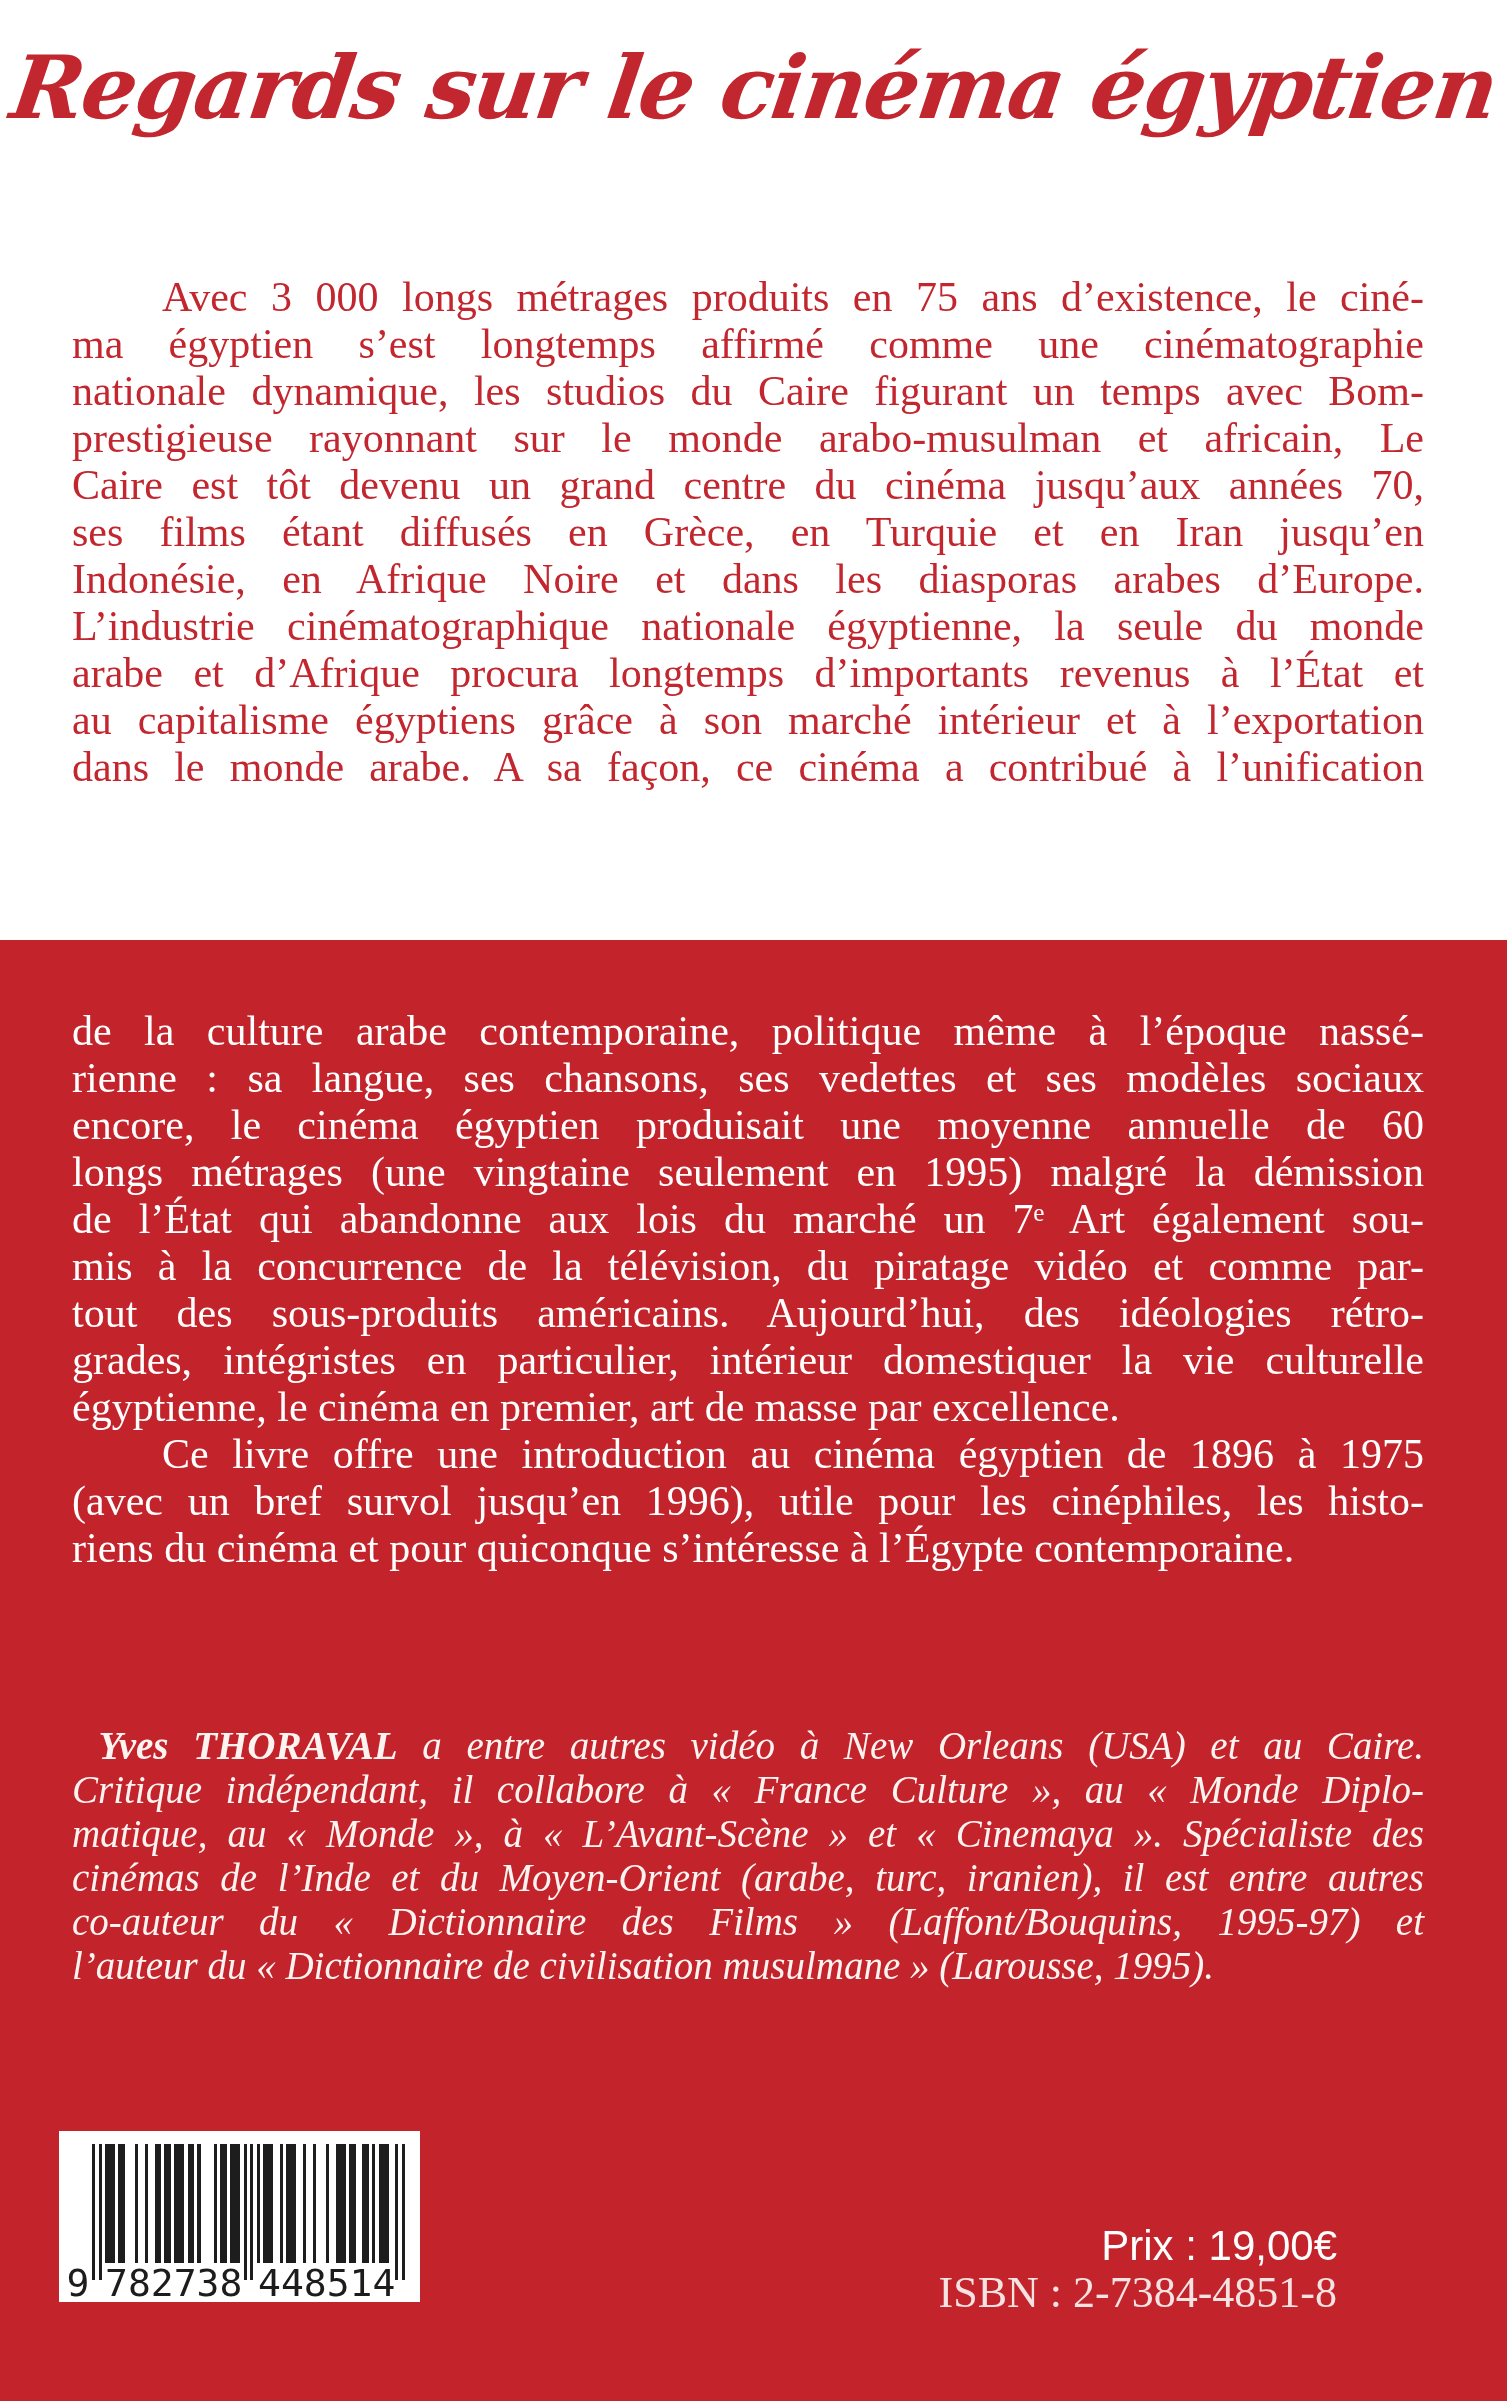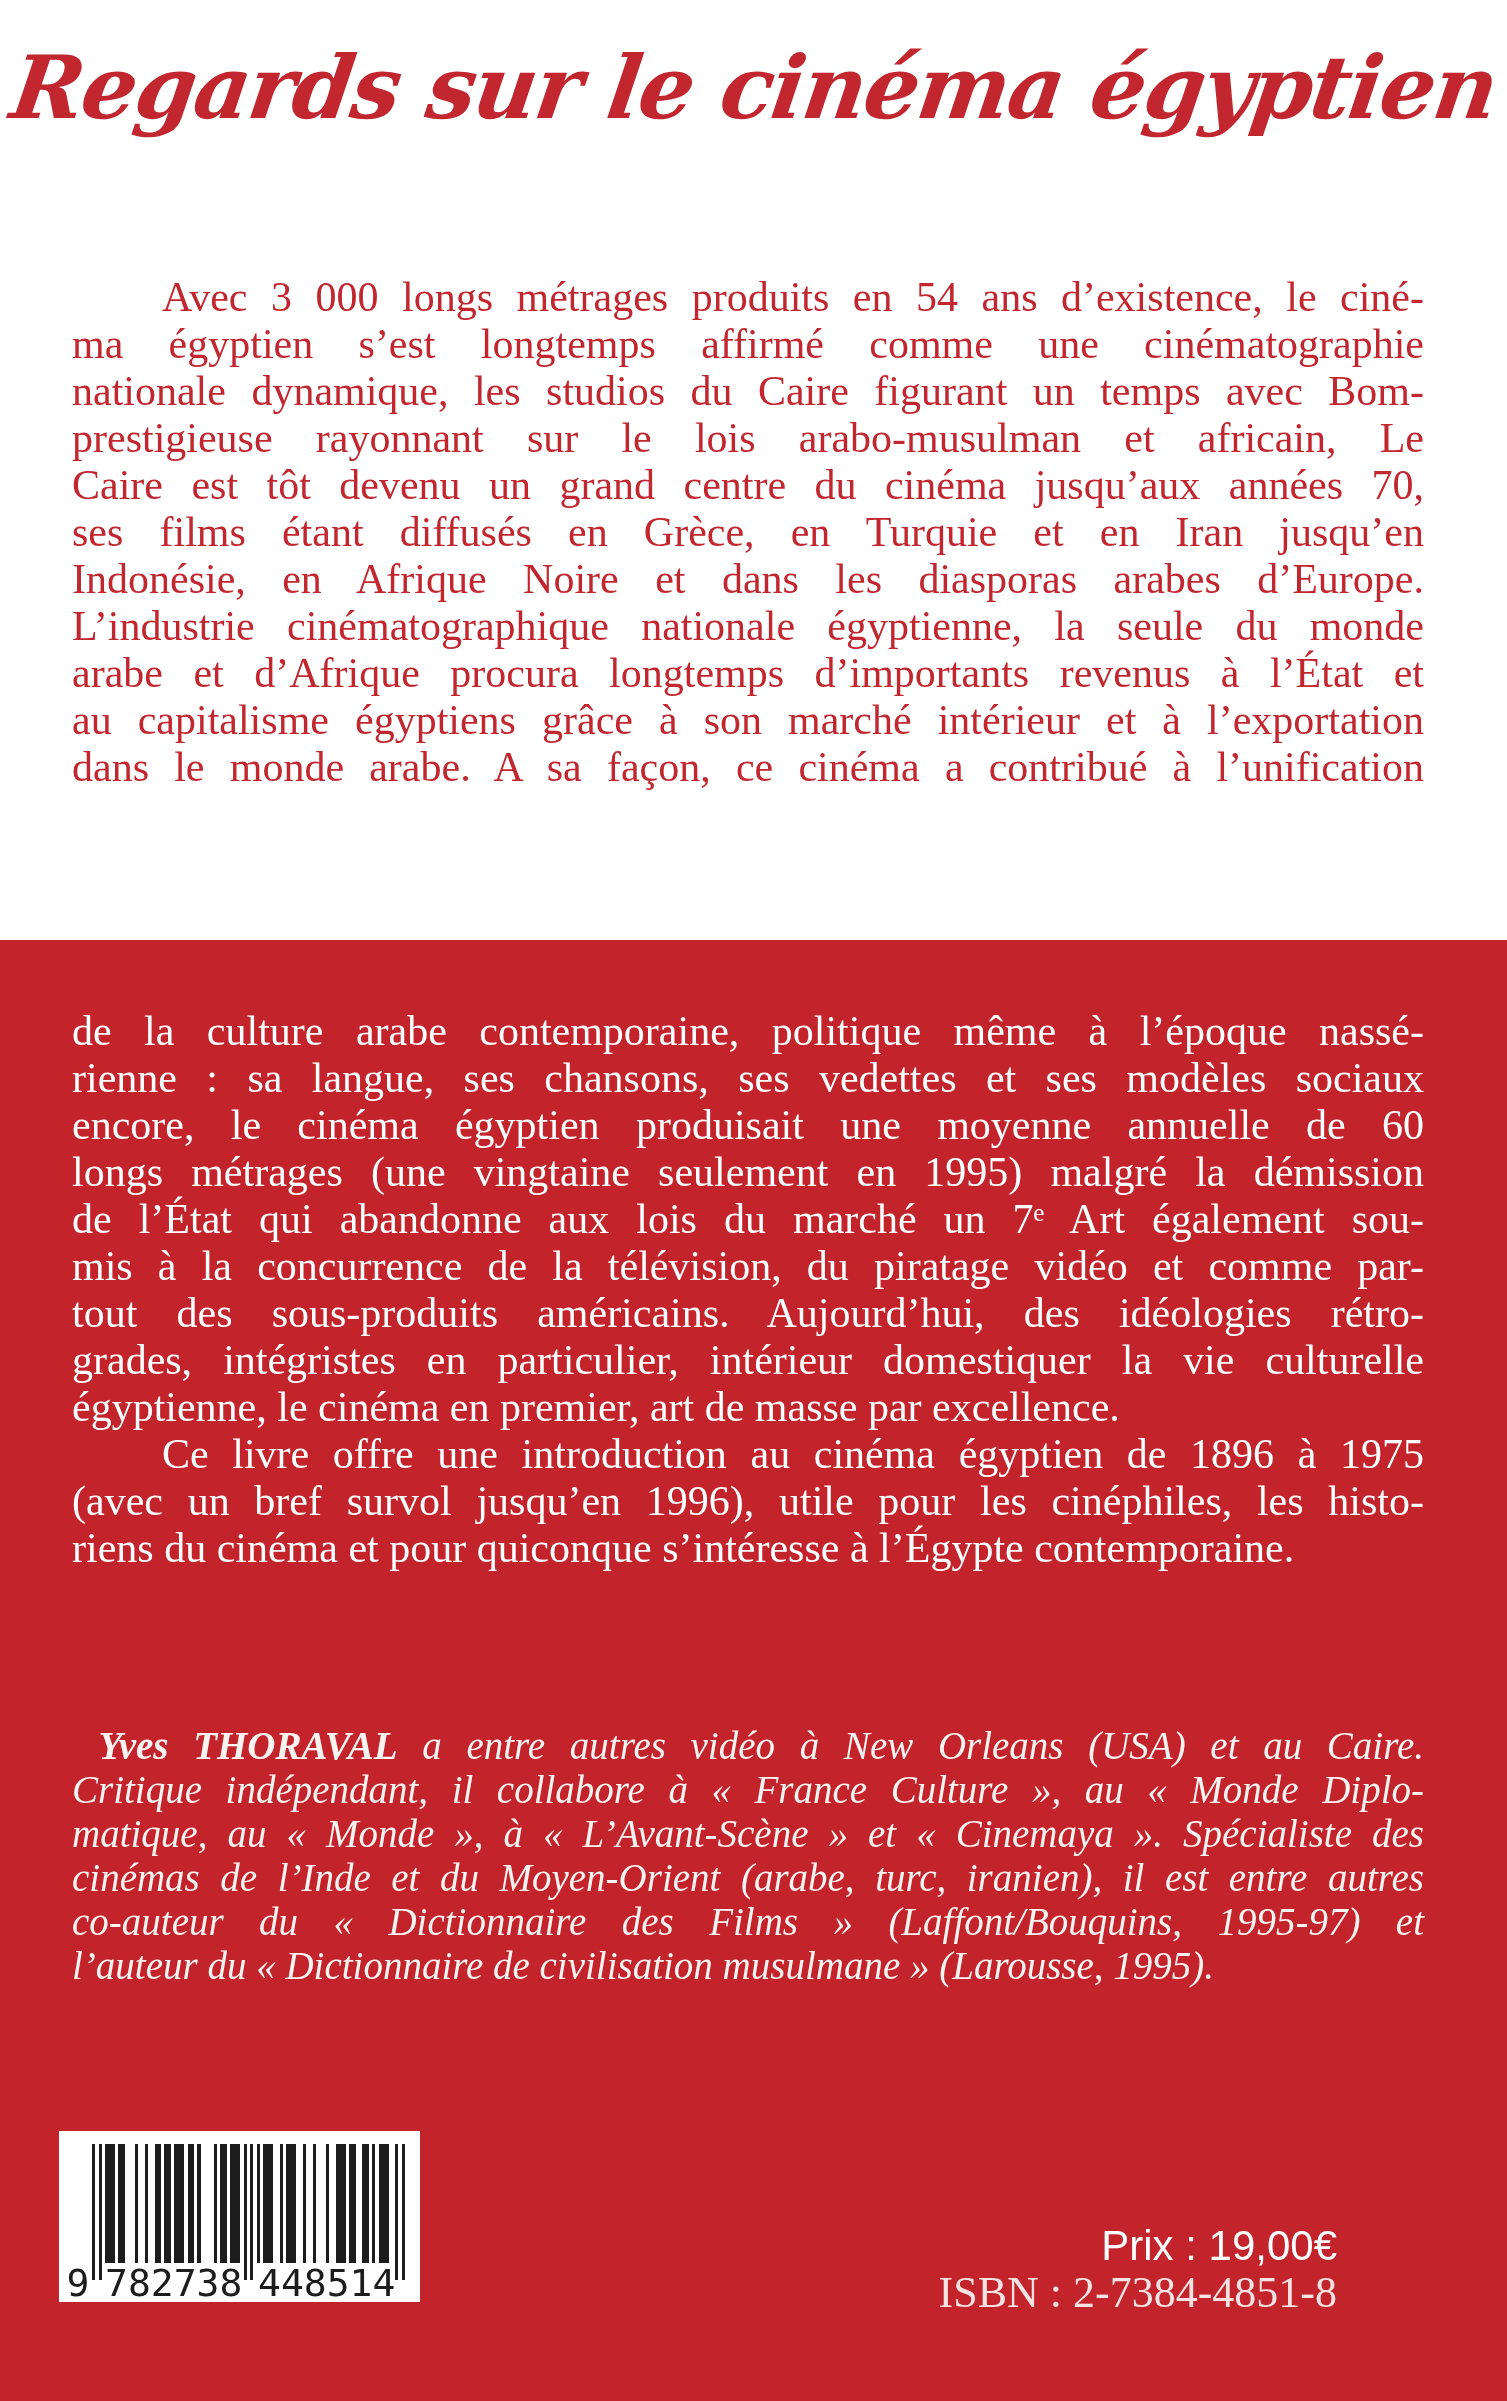--- a/index.html
+++ b/index.html
@@ -85,24 +85,24 @@
   }
 </style>
 </head>
 <body>
 
 <div class="page">
 
   <div class="title">Regards sur le cinéma égyptien</div>
 
   <div class="intro">
-    <div class="jline indent">Avec 3 000 longs métrages produits en 54 ans d’existence, le ciné-</div>
+    <div class="jline indent">Avec 3 000 longs métrages produits en 75 ans d’existence, le ciné-</div>
     <div class="jline">ma égyptien s’est longtemps affirmé comme une cinématographie</div>
     <div class="jline">nationale dynamique, les studios du Caire figurant un temps avec Bom-</div>
-    <div class="jline">prestigieuse rayonnant sur le lois arabo-musulman et africain, Le</div>
+    <div class="jline">prestigieuse rayonnant sur le monde arabo-musulman et africain, Le</div>
     <div class="jline">Caire est tôt devenu un grand centre du cinéma jusqu’aux années 70,</div>
     <div class="jline">ses films étant diffusés en Grèce, en Turquie et en Iran jusqu’en</div>
     <div class="jline">Indonésie, en Afrique Noire et dans les diasporas arabes d’Europe.</div>
     <div class="jline">L’industrie cinématographique nationale égyptienne, la seule du monde</div>
     <div class="jline">arabe et d’Afrique procura longtemps d’importants revenus à l’État et</div>
     <div class="jline">au capitalisme égyptiens grâce à son marché intérieur et à l’exportation</div>
     <div class="jline">dans le monde arabe. A sa façon, ce cinéma a contribué à l’unification</div>
   </div>
 
   <div class="red-block">

